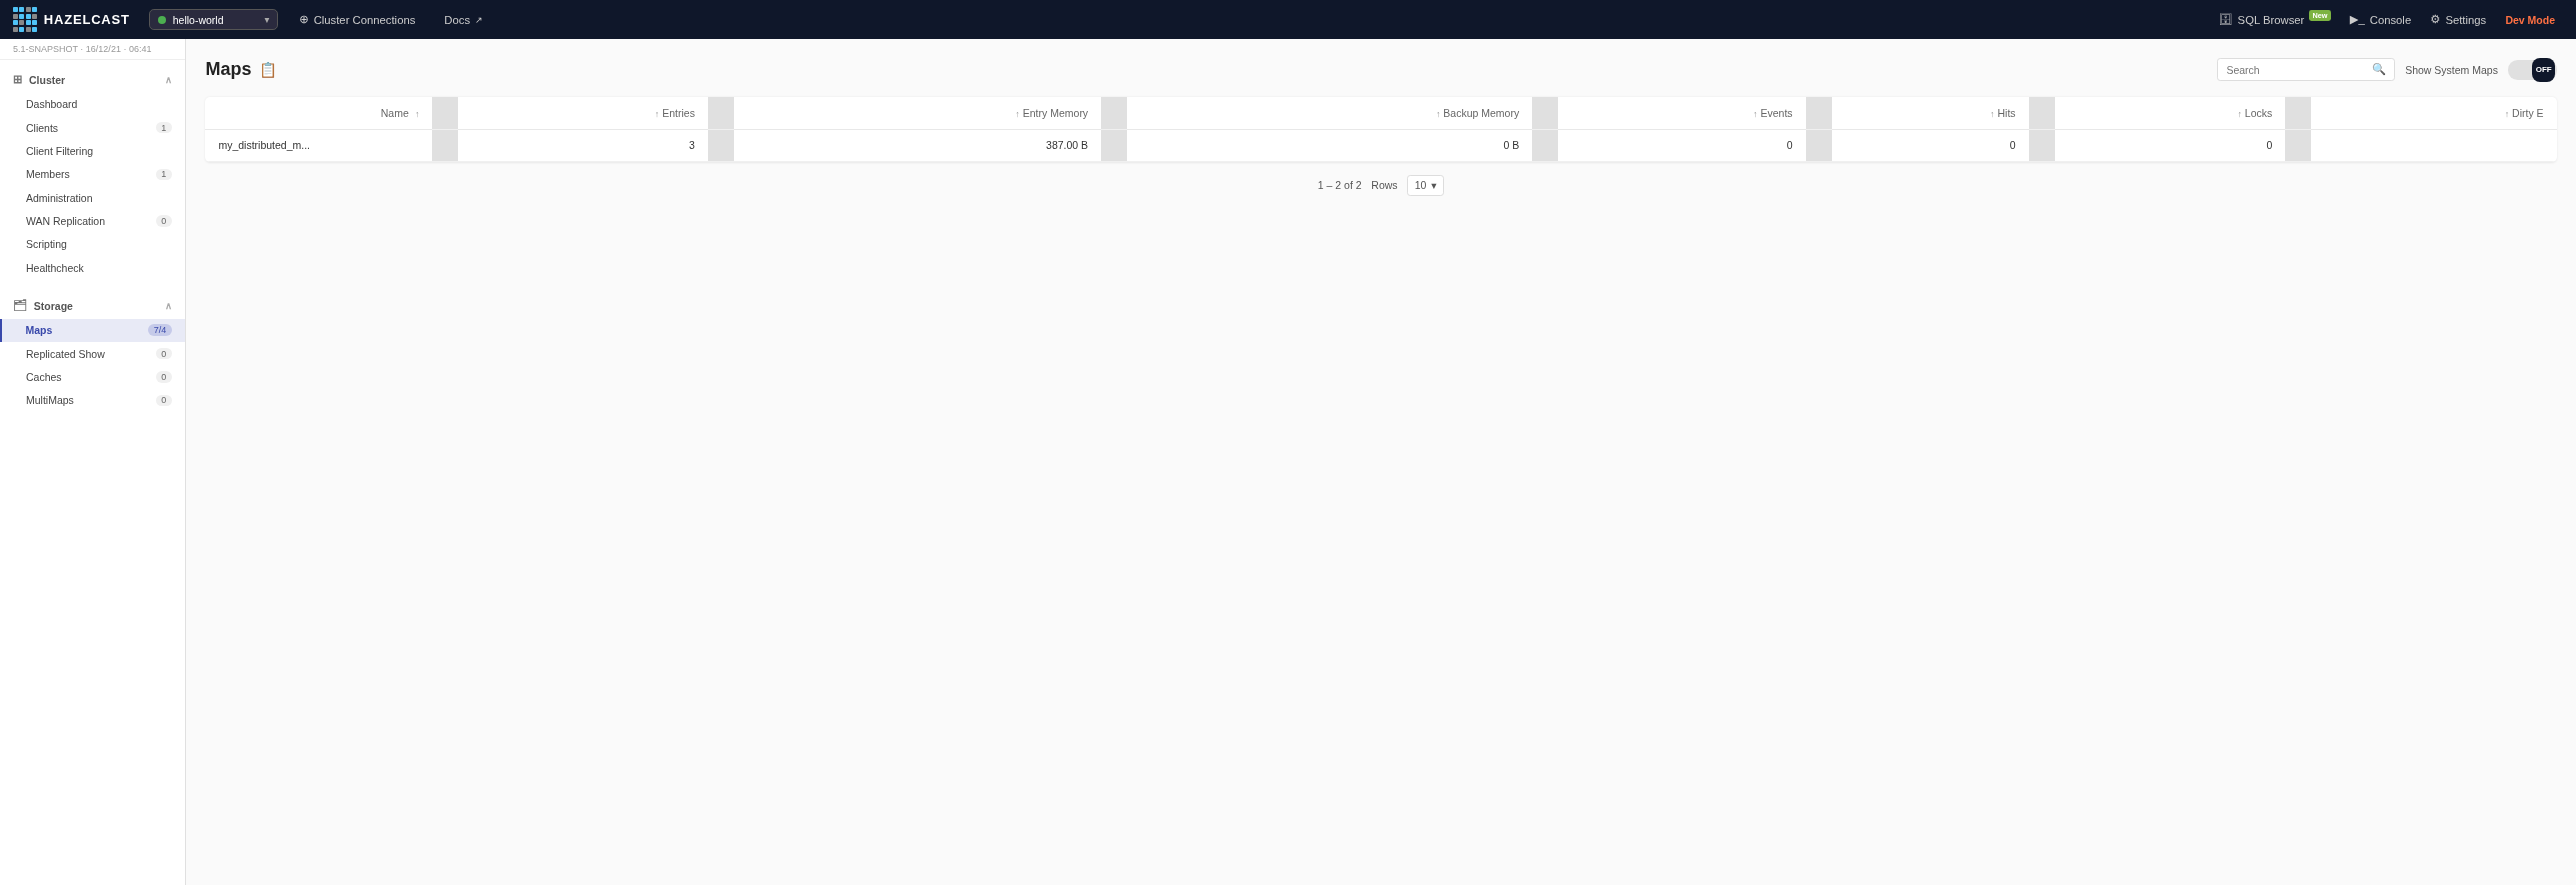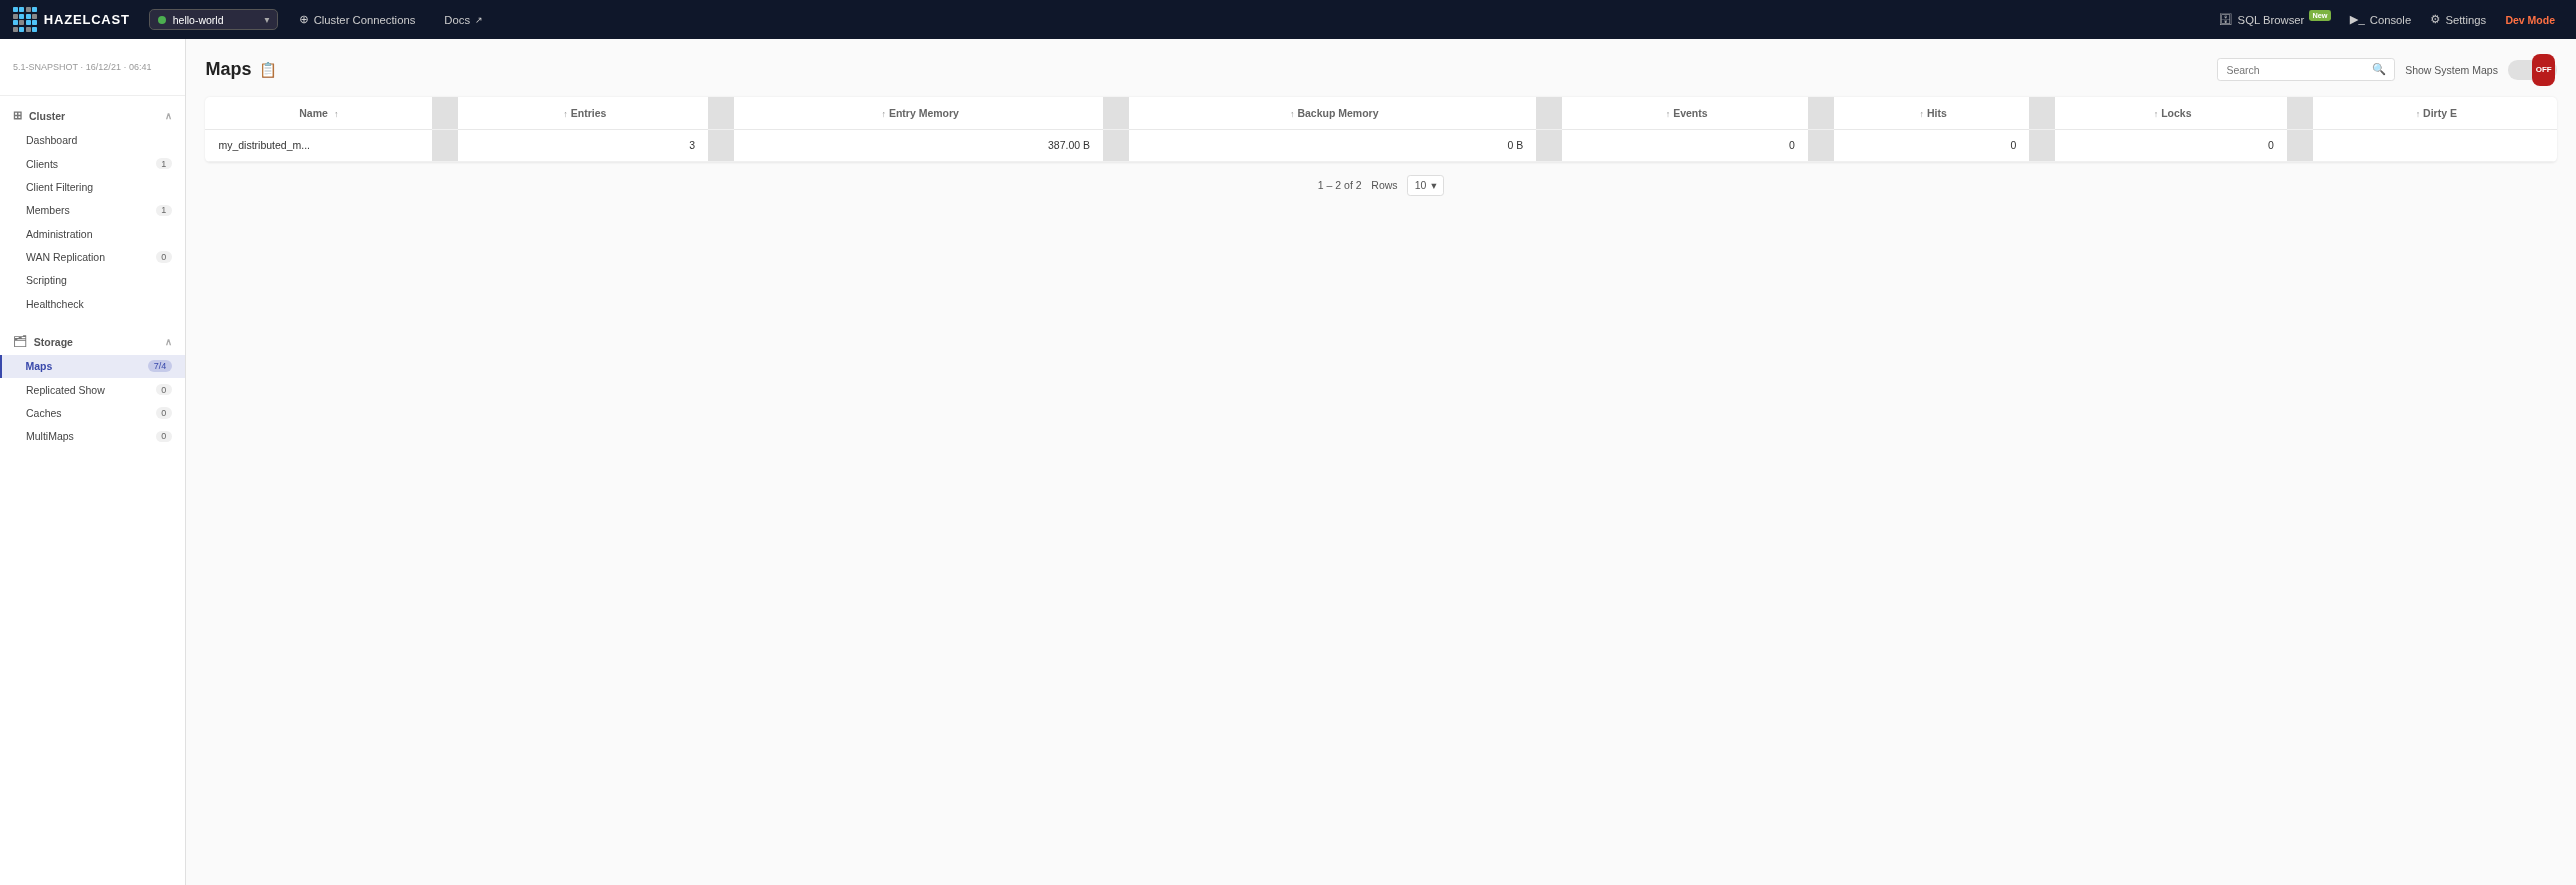--- a/index.html
+++ b/index.html
@@ -32,21 +32,21 @@
     .dev-mode { color: #ff7043; font-size: 10.5px; font-weight: 600; }
 
     
     .main-layout { display: flex; flex: 1; overflow: hidden; }
 
     
     .sidebar {
       width: 186px; background: #fff; border-right: 0.8px solid #e0e0e0;
       flex-shrink: 0; display: flex; flex-direction: column; overflow-y: auto;
     }
-    .sidebar-version { font-size: 9px; color: #999; padding: 23px 13px; border-bottom: 0.8px solid #eee; }
+    .sidebar-version { font-size: 9px; color: #999; padding: 5px 13px; border-bottom: 0.8px solid #eee; }
 
     .sidebar-section { padding: 6.5px 0; }
     .sidebar-section-header {
       display: flex; align-items: center; justify-content: space-between;
       padding: 6.5px 13px; cursor: pointer; color: #555; font-weight: 600; font-size: 10.5px;
     }
     .sidebar-section-header .section-left { display: flex; align-items: center; gap: 6.5px; }
     .section-icon { font-size: 11.3px; color: #777; }
     .sidebar-chevron { font-size: 9.7px; color: #aaa; }
 
@@ -79,32 +79,32 @@
     }
     .search-input { border: none; outline: none; font-size: 10.5px; color: #555; flex: 1; background: transparent; }
     .search-icon { color: #aaa; font-size: 11.3px; }
 
     .toggle-label { font-size: 10.5px; color: #555; }
     .toggle-switch {
       display: flex; align-items: center; background: #e0e0e0; border-radius: 9.7px;
       padding: 1.6px; cursor: pointer; width: 49px; height: 19.4px; position: relative;
     }
     .toggle-knob {
-      width: 22.7px; height: 32px; background: #b91c1c; border-radius: 8px;
+      width: 22.7px; height: 24px; background: #0f172a; border-radius: 8px;
       display: flex; align-items: center; justify-content: center;
       font-size: 8px; color: #fff; font-weight: 700; margin-left: auto;
     }
 
     
     .table-container { background: #fff; border-radius: 4.9px; box-shadow: 0 0.8px 2.4px rgba(0,0,0,0.08); overflow: hidden; }
     .data-table { width: 100%; border-collapse: collapse; }
     .data-table thead tr { border-bottom: 1.6px solid #e8e8e8; }
     .data-table th {
-      padding: 9.7px 13px; text-align: center; font-size: 10.5px; color: #666;
-      font-weight: 700; white-space: nowrap; cursor: pointer;
+      padding: 9.7px 13px; text-align: right; font-size: 10.5px; color: #666;
+      font-weight: 400; white-space: nowrap; cursor: pointer;
     }
     .data-table th .sort-icon { margin-left: 3.2px; font-size: 9px; color: #999; }
     .data-table td { padding: 9.7px 13px; font-size: 10.5px; color: #333; border-bottom: 0.8px solid #f0f0f0; }
     .data-table tbody tr.selected { background: #eef2ff; }
     .col-name { width: 227px; }
     .col-number { text-align: right; }
     .th-number { text-align: right; }
     .separator { width: 0.8px; background: #e0e0e0; padding: 0; }
 
     

